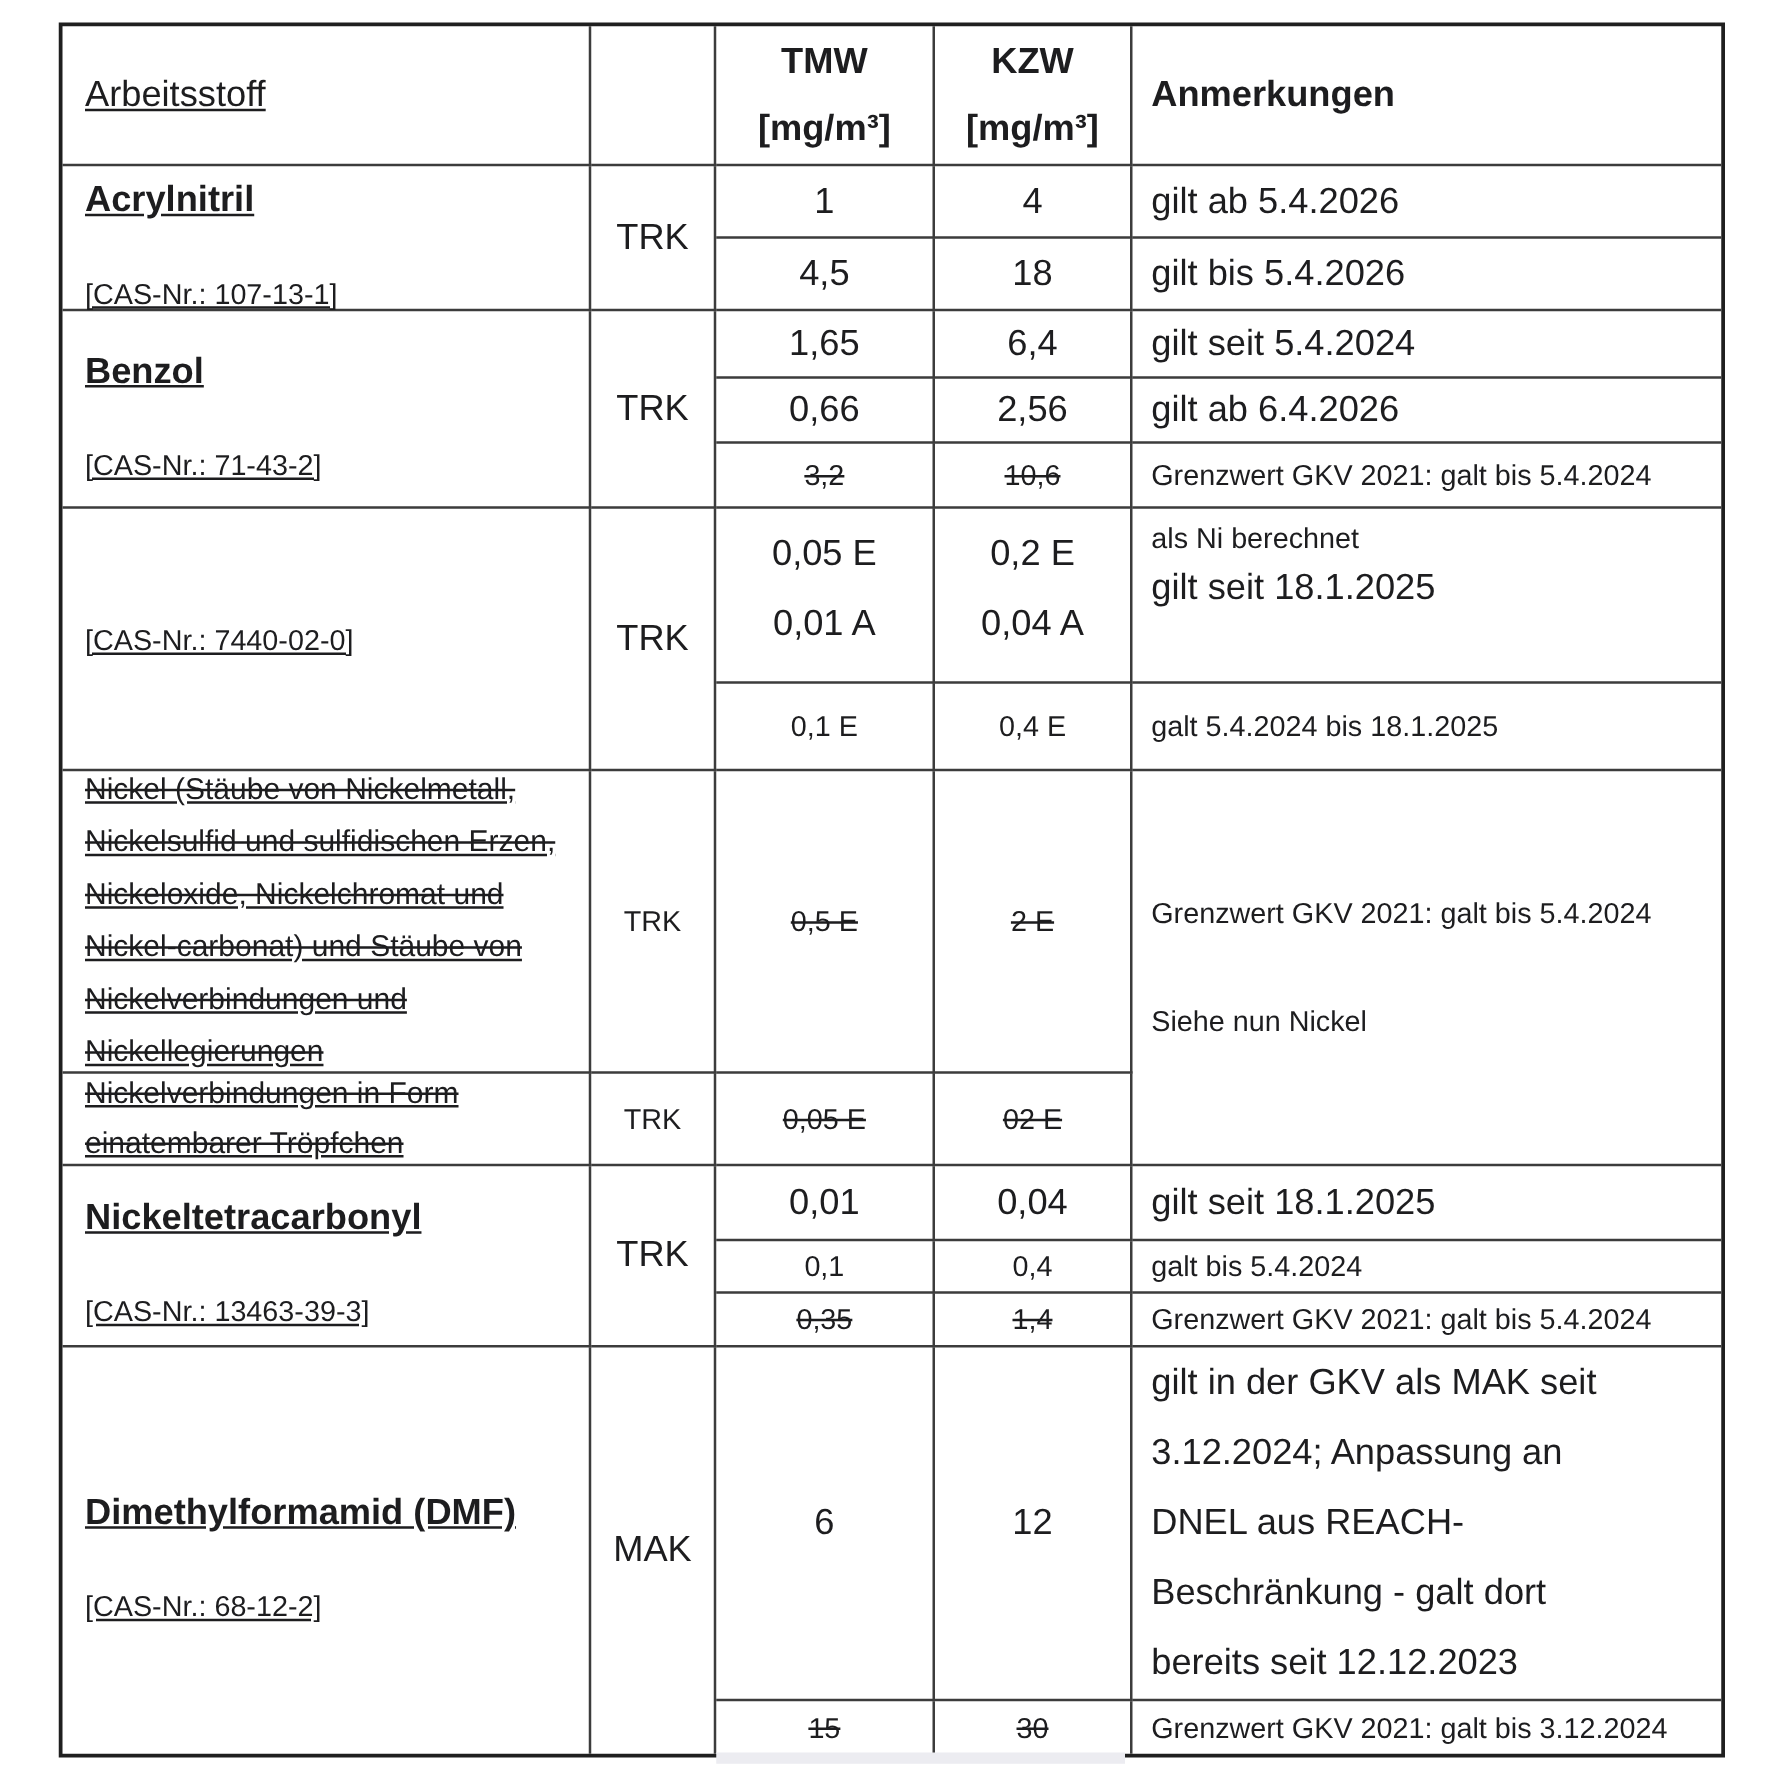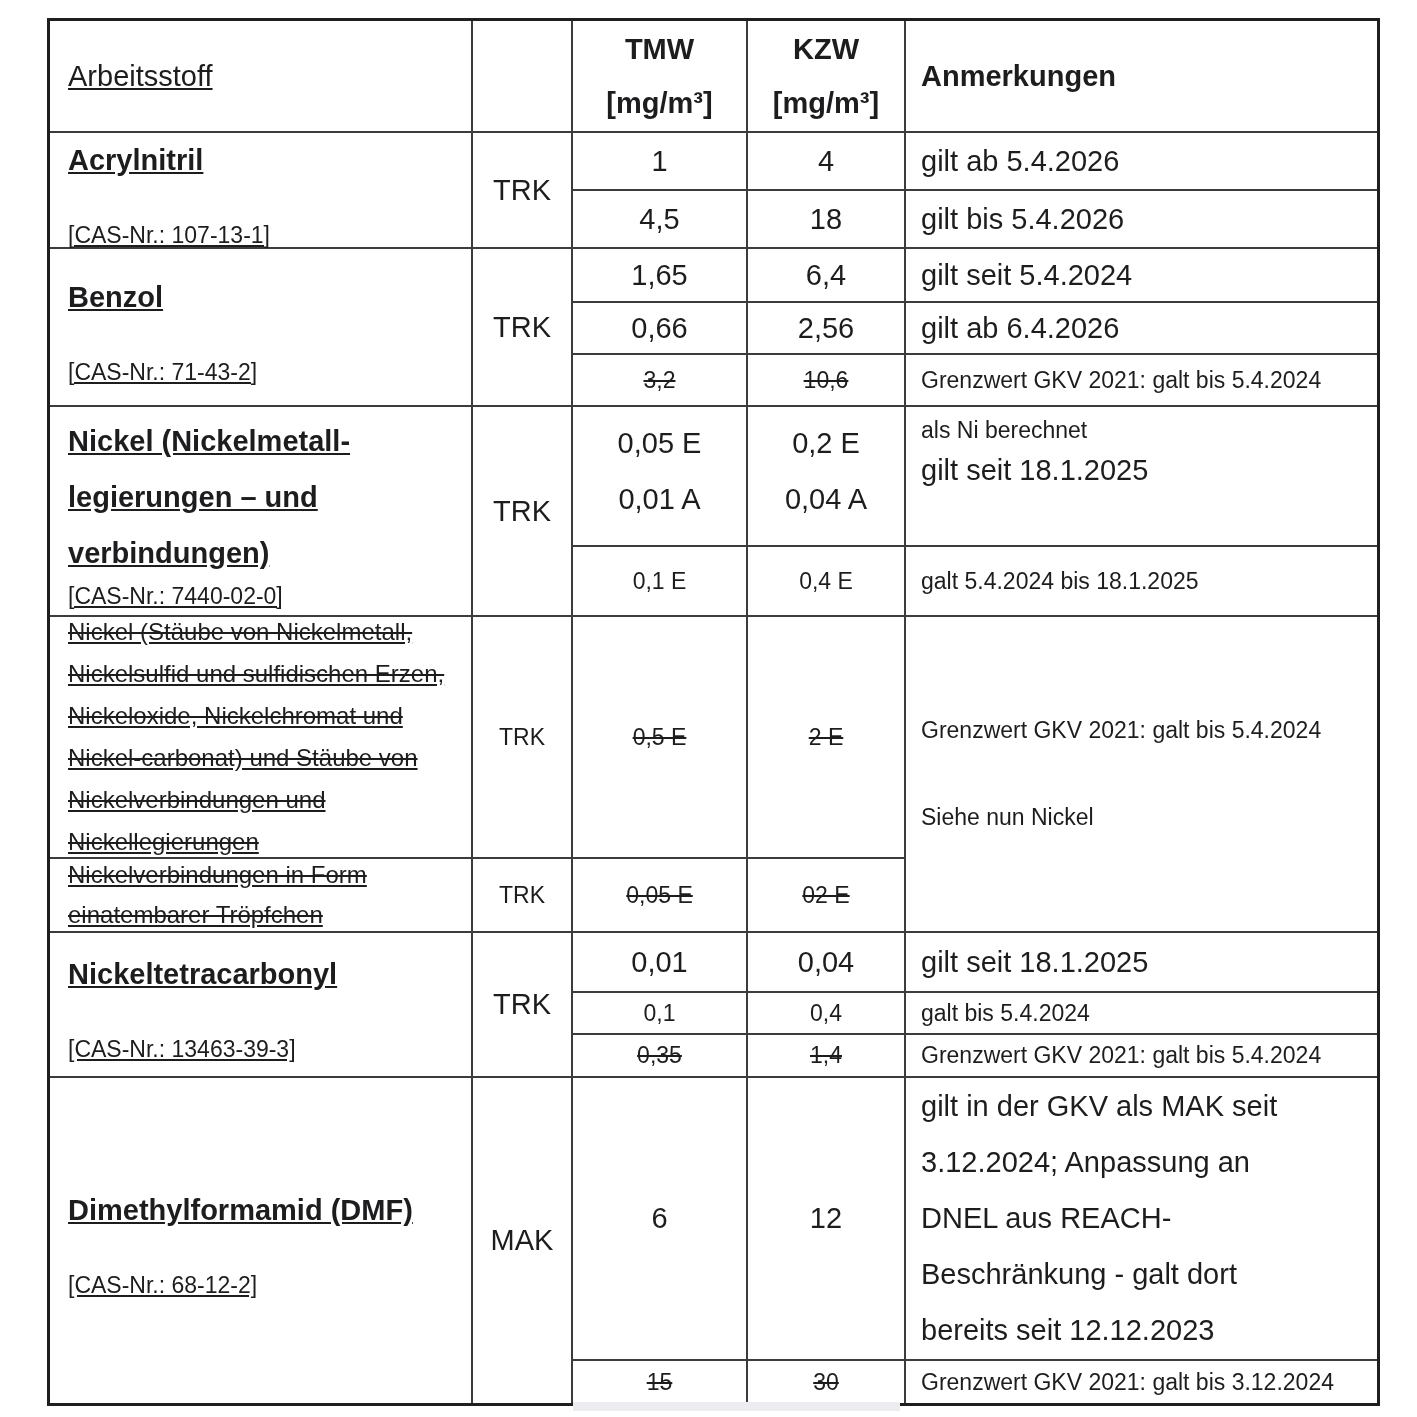--- a/index.html
+++ b/index.html
@@ -120,23 +120,20 @@
       <span class="fs-small strike">3,2</span>
     </div>
   <div class="c" style="grid-area:6/4/7/5">
       <span class="fs-small strike">10,6</span>
     </div>
   <div class="c note lc" style="grid-area:6/5/7/6">
       <span class="fs-small">Grenzwert GKV 2021: galt bis 5.4.2024</span>
     </div>
 
   <div class="c left" style="grid-area:7/1/9/2">
-    <span class="name pre">Nickel (Nickelmetall-
-legierungen – und
-verbindungen)</span>
     <span class="cas" style="margin-top:2px">[CAS-Nr.: 7440-02-0]</span>
   </div>
   <div class="c" style="grid-area:7/2/9/3">
     <span class="fs-big">TRK</span>
   </div>
   <div class="c top pt8" style="grid-area:7/3/8/4">
       <span class="fs-big pre mline">0,05 E
 0,01 A</span>
     </div>
   <div class="c top pt8" style="grid-area:7/4/8/5">

